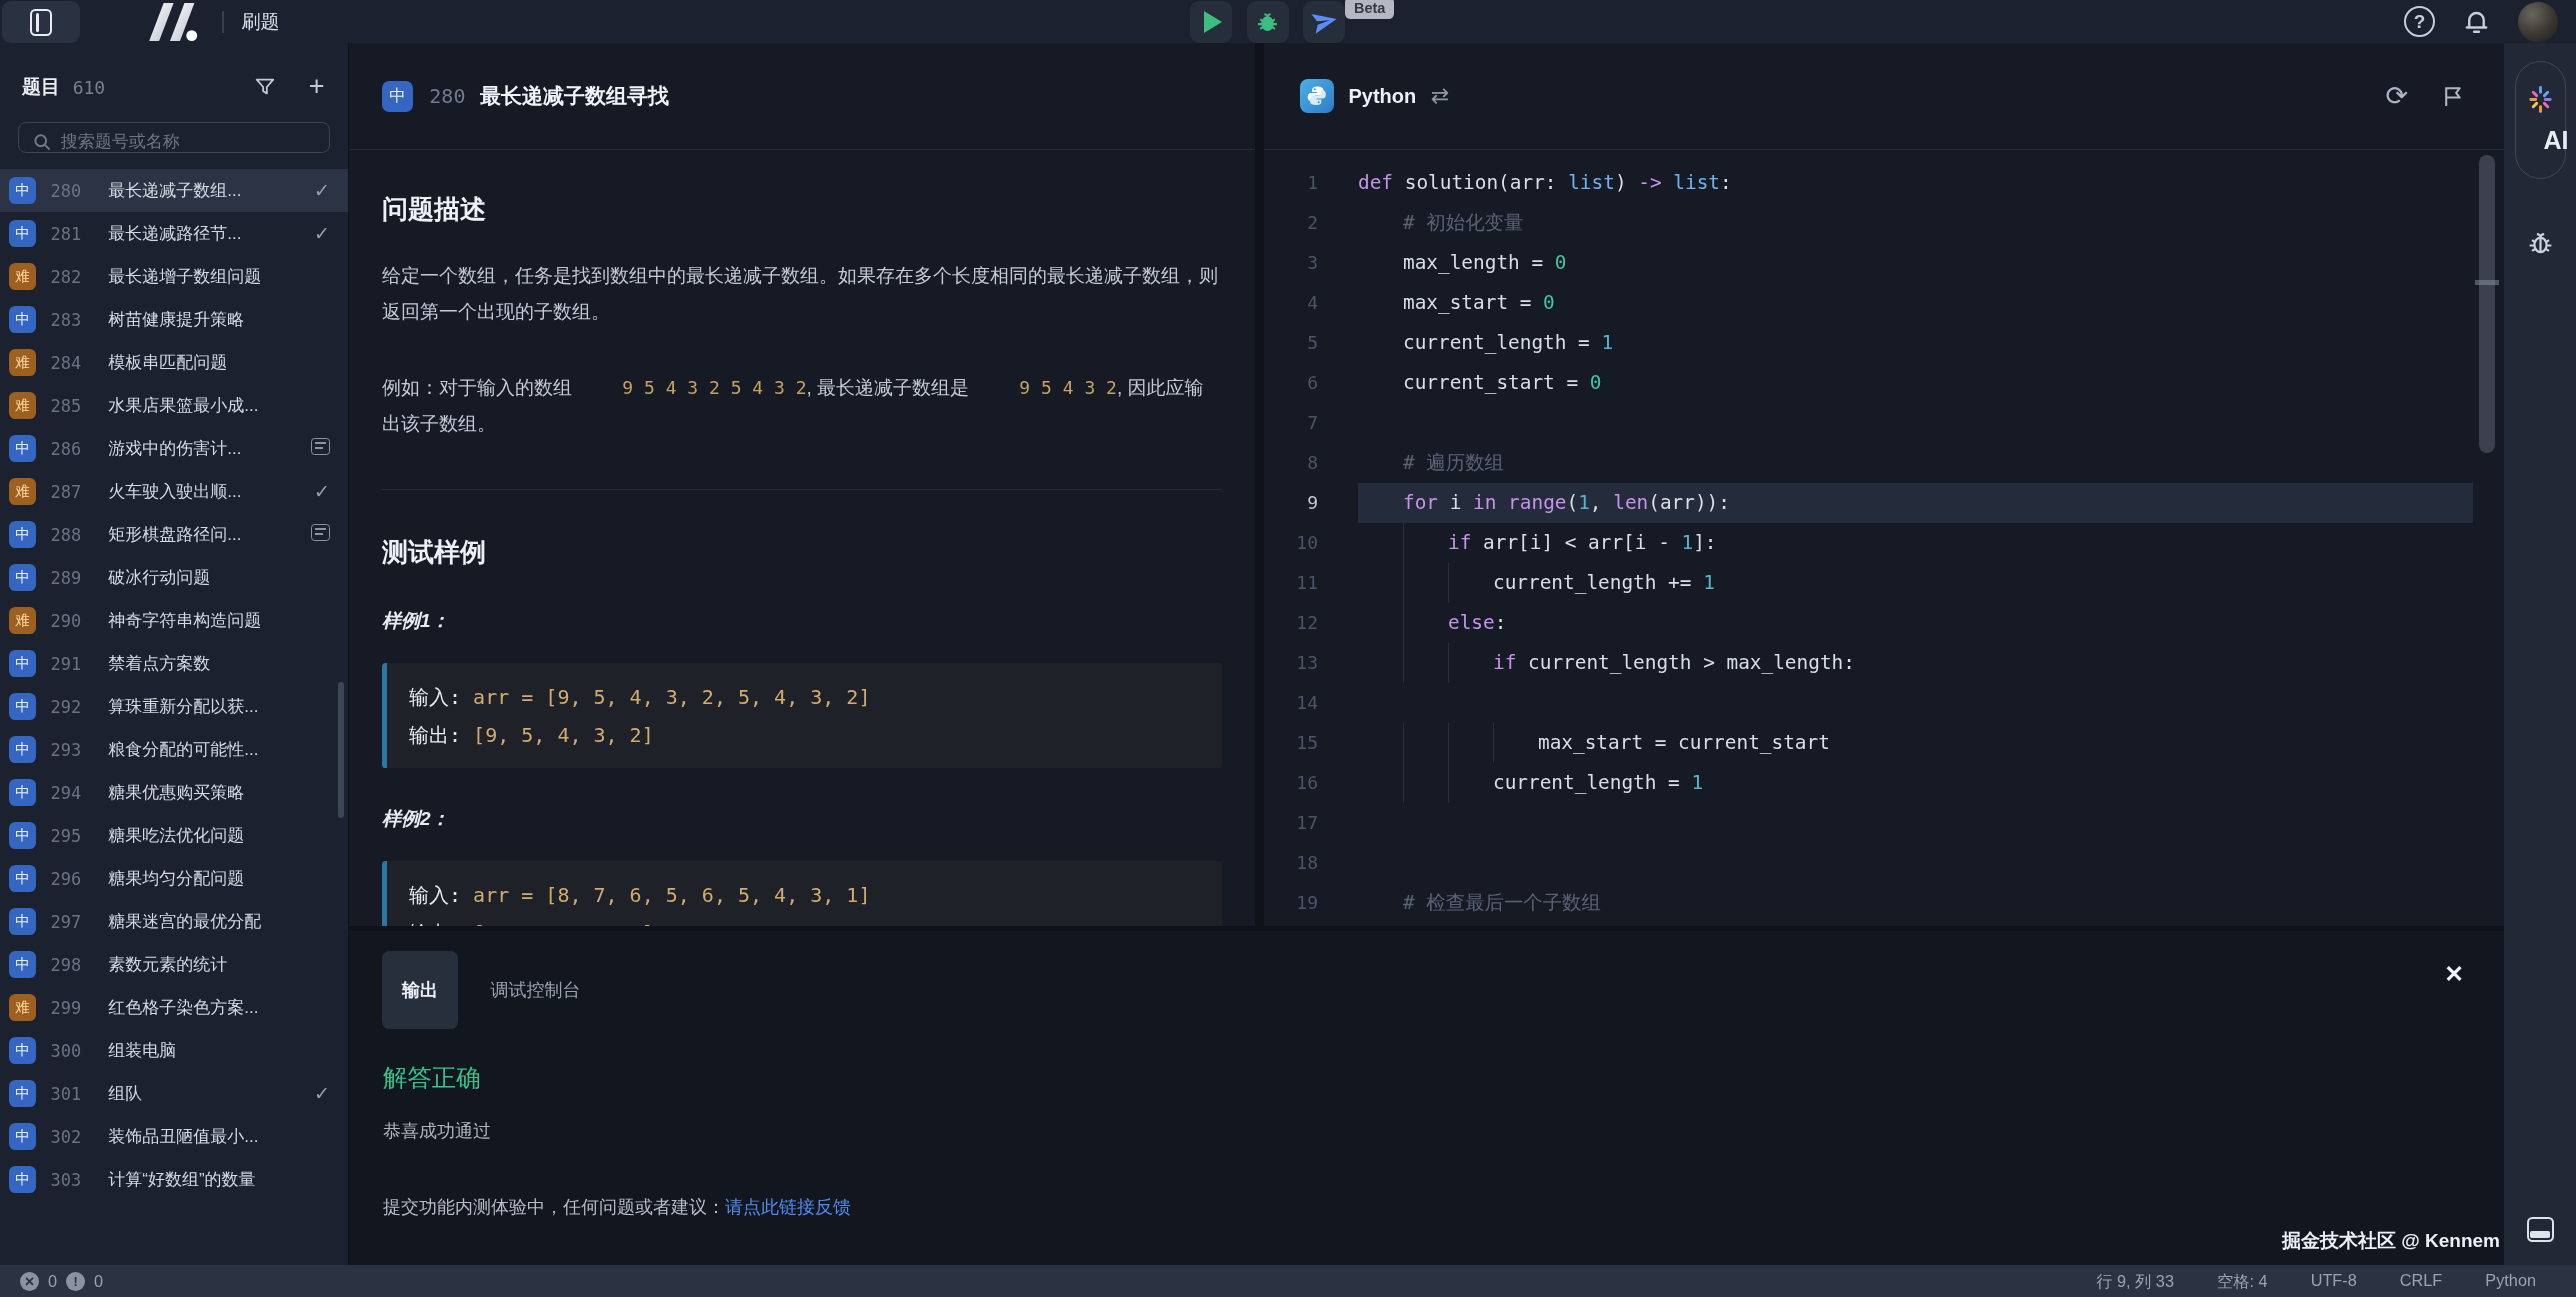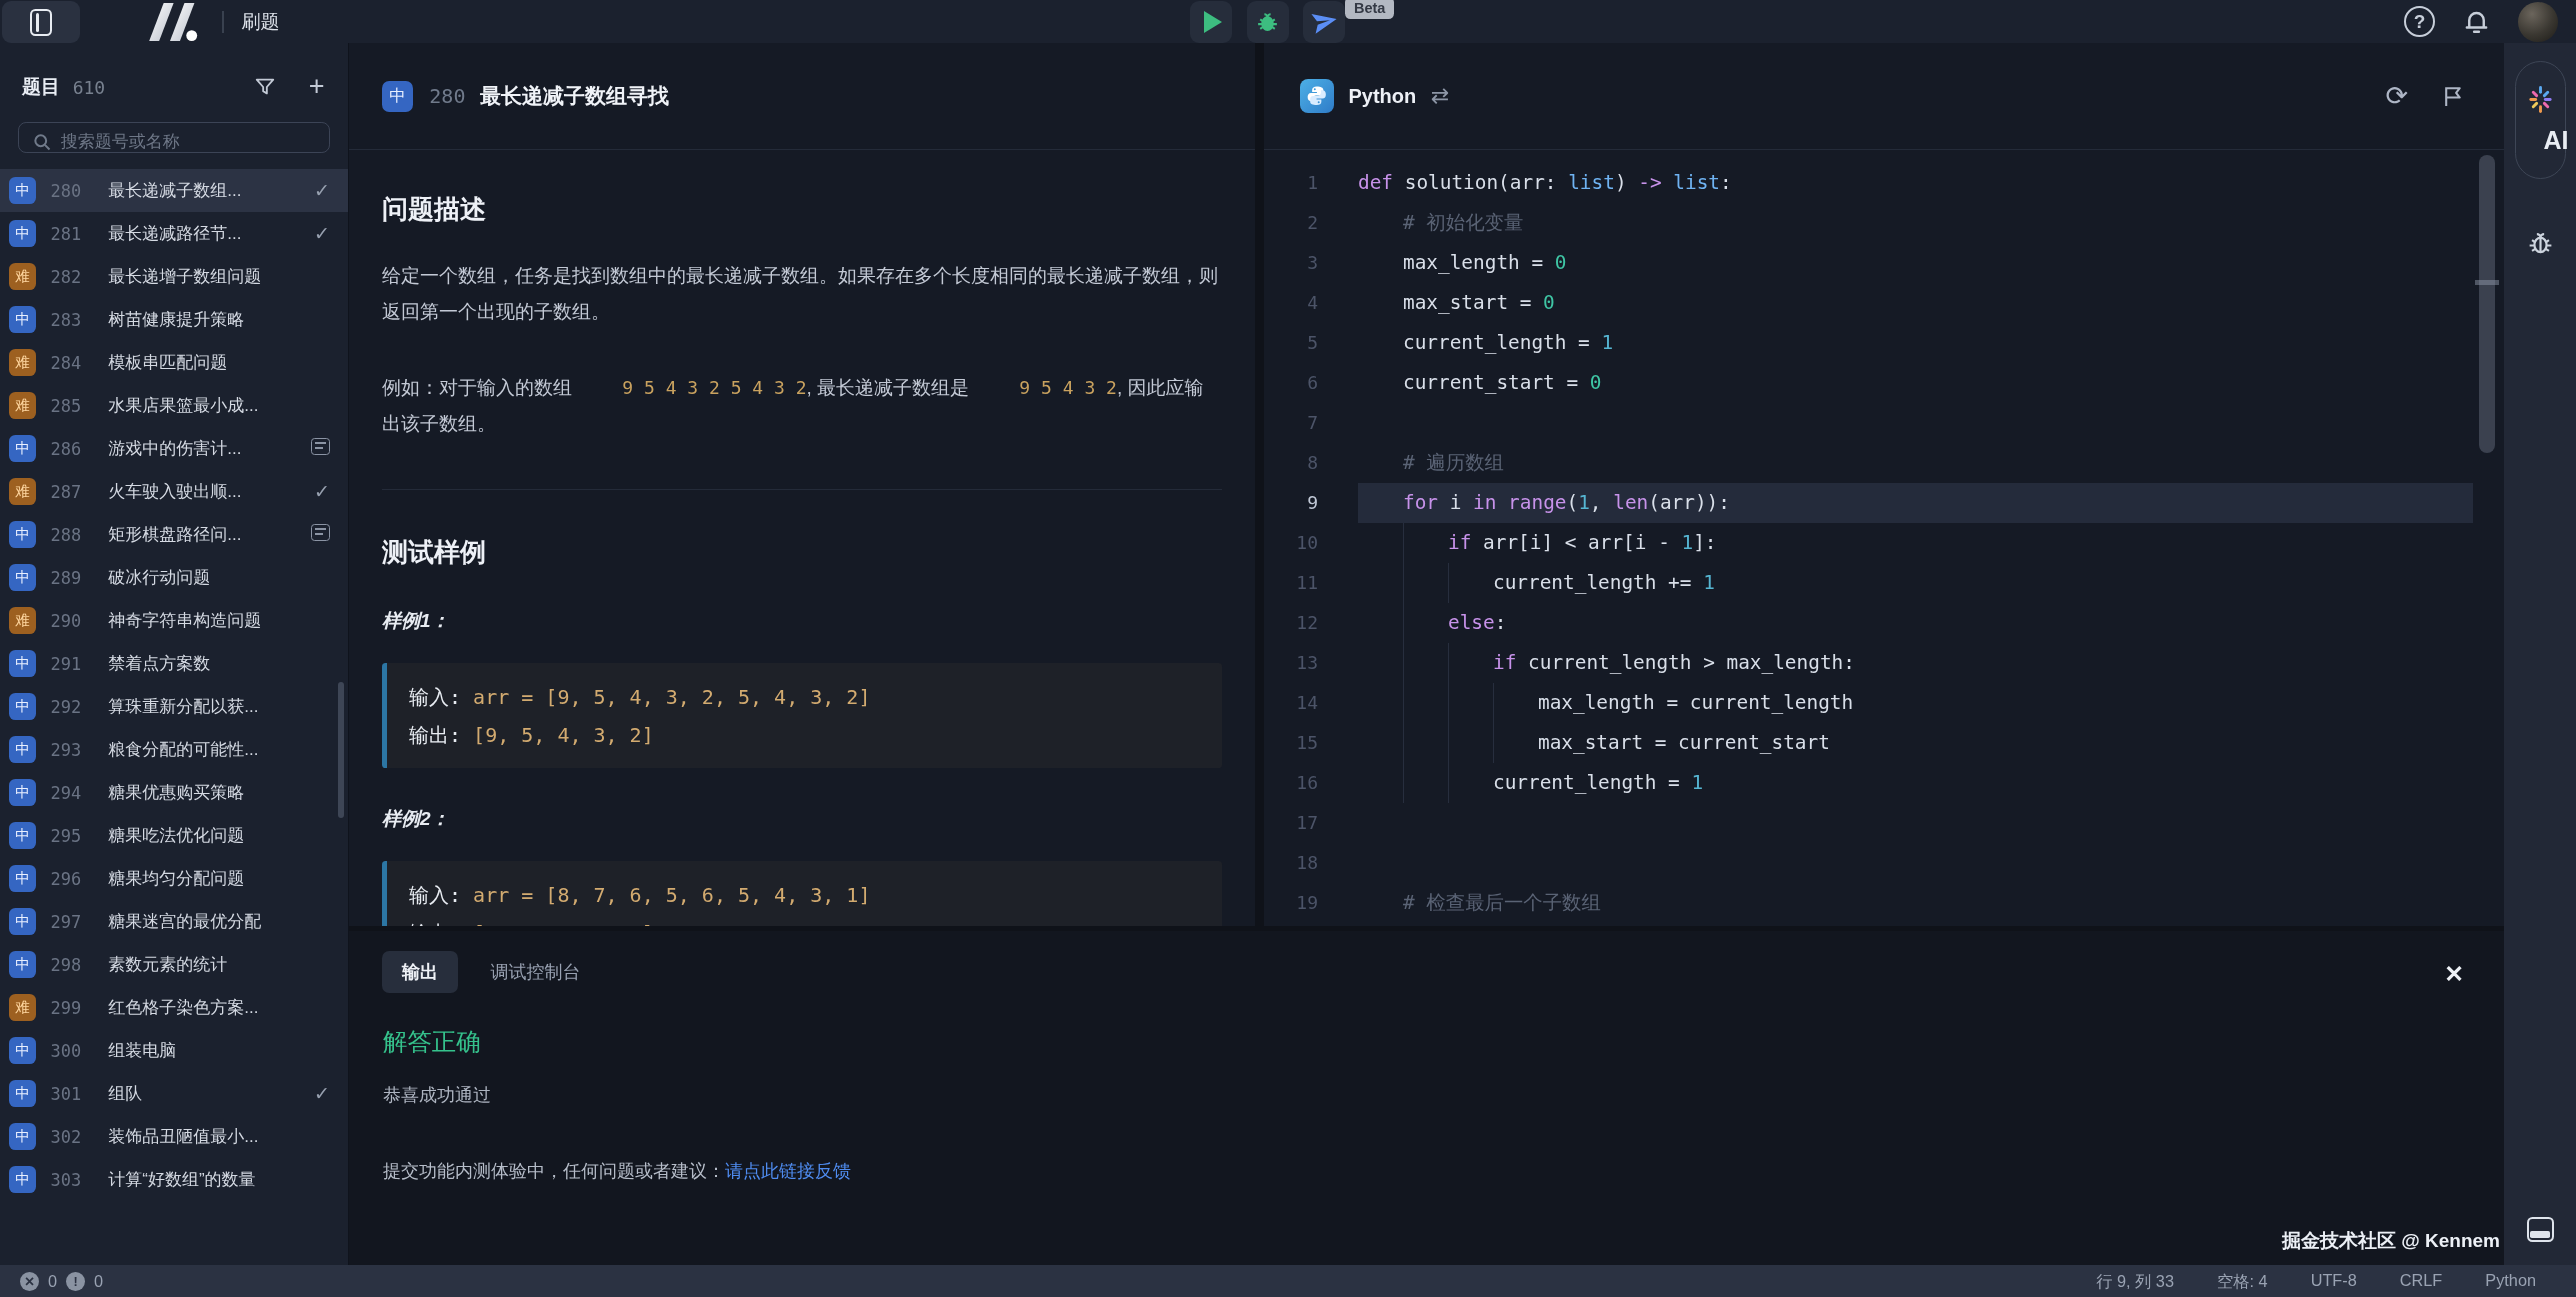--- a/index.html
+++ b/index.html
@@ -89,21 +89,21 @@
   .tok { display:flex; align-items:center; }
   .tok span { white-space:pre; }
   .t-k { color:#c792ea; } .t-w { color:#d9dfe9; } .t-b { color:#6fb3f2; }
   .t-c { color:#5a6375; } .t-n0 { color:#3fc6a5; } .t-n1 { color:#56b6d2; }
   .ethumb { position:absolute; right:9px; top:112px; width:16.3px; height:298px; border-radius:8.1px; background:rgba(140,150,168,.32); }
   .enotch { position:absolute; right:5.4px; top:237px; width:23.5px; height:4.5px; background:rgba(150,160,178,.45); }
 
   
   .bp-tabs { display:flex; align-items:center; padding:20px 0 0 33px; gap:14.5px; }
   .tab { padding:9px 18px; color:#99a2b2; font-size:18px; cursor:pointer; }
-  .tab.active { background:#272e3c; border-radius:7.2px; color:#eef1f6; font-weight:700; padding:9px 20px; }
+  .tab.active { background:#272e3c; border-radius:7.2px; color:#eef1f6; font-weight:700; padding:27px 20px; }
   .bp-close { position:absolute; right:40px; top:29px; color:#eef1f6; font-size:23.5px; font-weight:700; cursor:pointer; }
   .result { margin:33px 0 0 34px; font-size:24.4px; color:#35c28c; }
   .msg { margin:25px 0 0 34px; font-size:18px; color:#aeb5c1; }
   .feedback { margin:52px 0 0 34px; font-size:18px; color:#b6bdc9; }
   .feedback .flink { color:#4f8cf0; cursor:pointer; }
   .watermark { position:absolute; right:76px; top:1228px; color:#ecf0f6; font-size:19px; font-weight:600; z-index:6; }
 
   
   .rail { width:72px; background:#222836; flex:none; display:flex; flex-direction:column; align-items:center; padding-top:18px; position:relative; }
   .ai-pill { width:51px; height:118px; border:1.8px solid #3e4656; border-radius:27px; display:flex; flex-direction:column; align-items:center; justify-content:center; gap:12.7px; cursor:pointer; }
@@ -534,29 +534,20 @@
                   <span class="ind"></span>
                   <span class="ind"></span>
                   <span class="tok">
                     <span class="t-k">if</span>
                     <span class="t-w"> current_length &gt; max_length:</span>
                   </span>
                 </span>
               </div>
               <div class="cl">
                 <span class="ln">14</span>
-                <span class="lc">
-                  <span class="ind first"></span>
-                  <span class="ind"></span>
-                  <span class="ind"></span>
-                  <span class="ind"></span>
-                  <span class="tok">
-                    <span class="t-w">max_length = current_length</span>
-                  </span>
-                </span>
               </div>
               <div class="cl">
                 <span class="ln">15</span>
                 <span class="lc">
                   <span class="ind first"></span>
                   <span class="ind"></span>
                   <span class="ind"></span>
                   <span class="ind"></span>
                   <span class="tok">
                     <span class="t-w">max_start = current_start</span>

